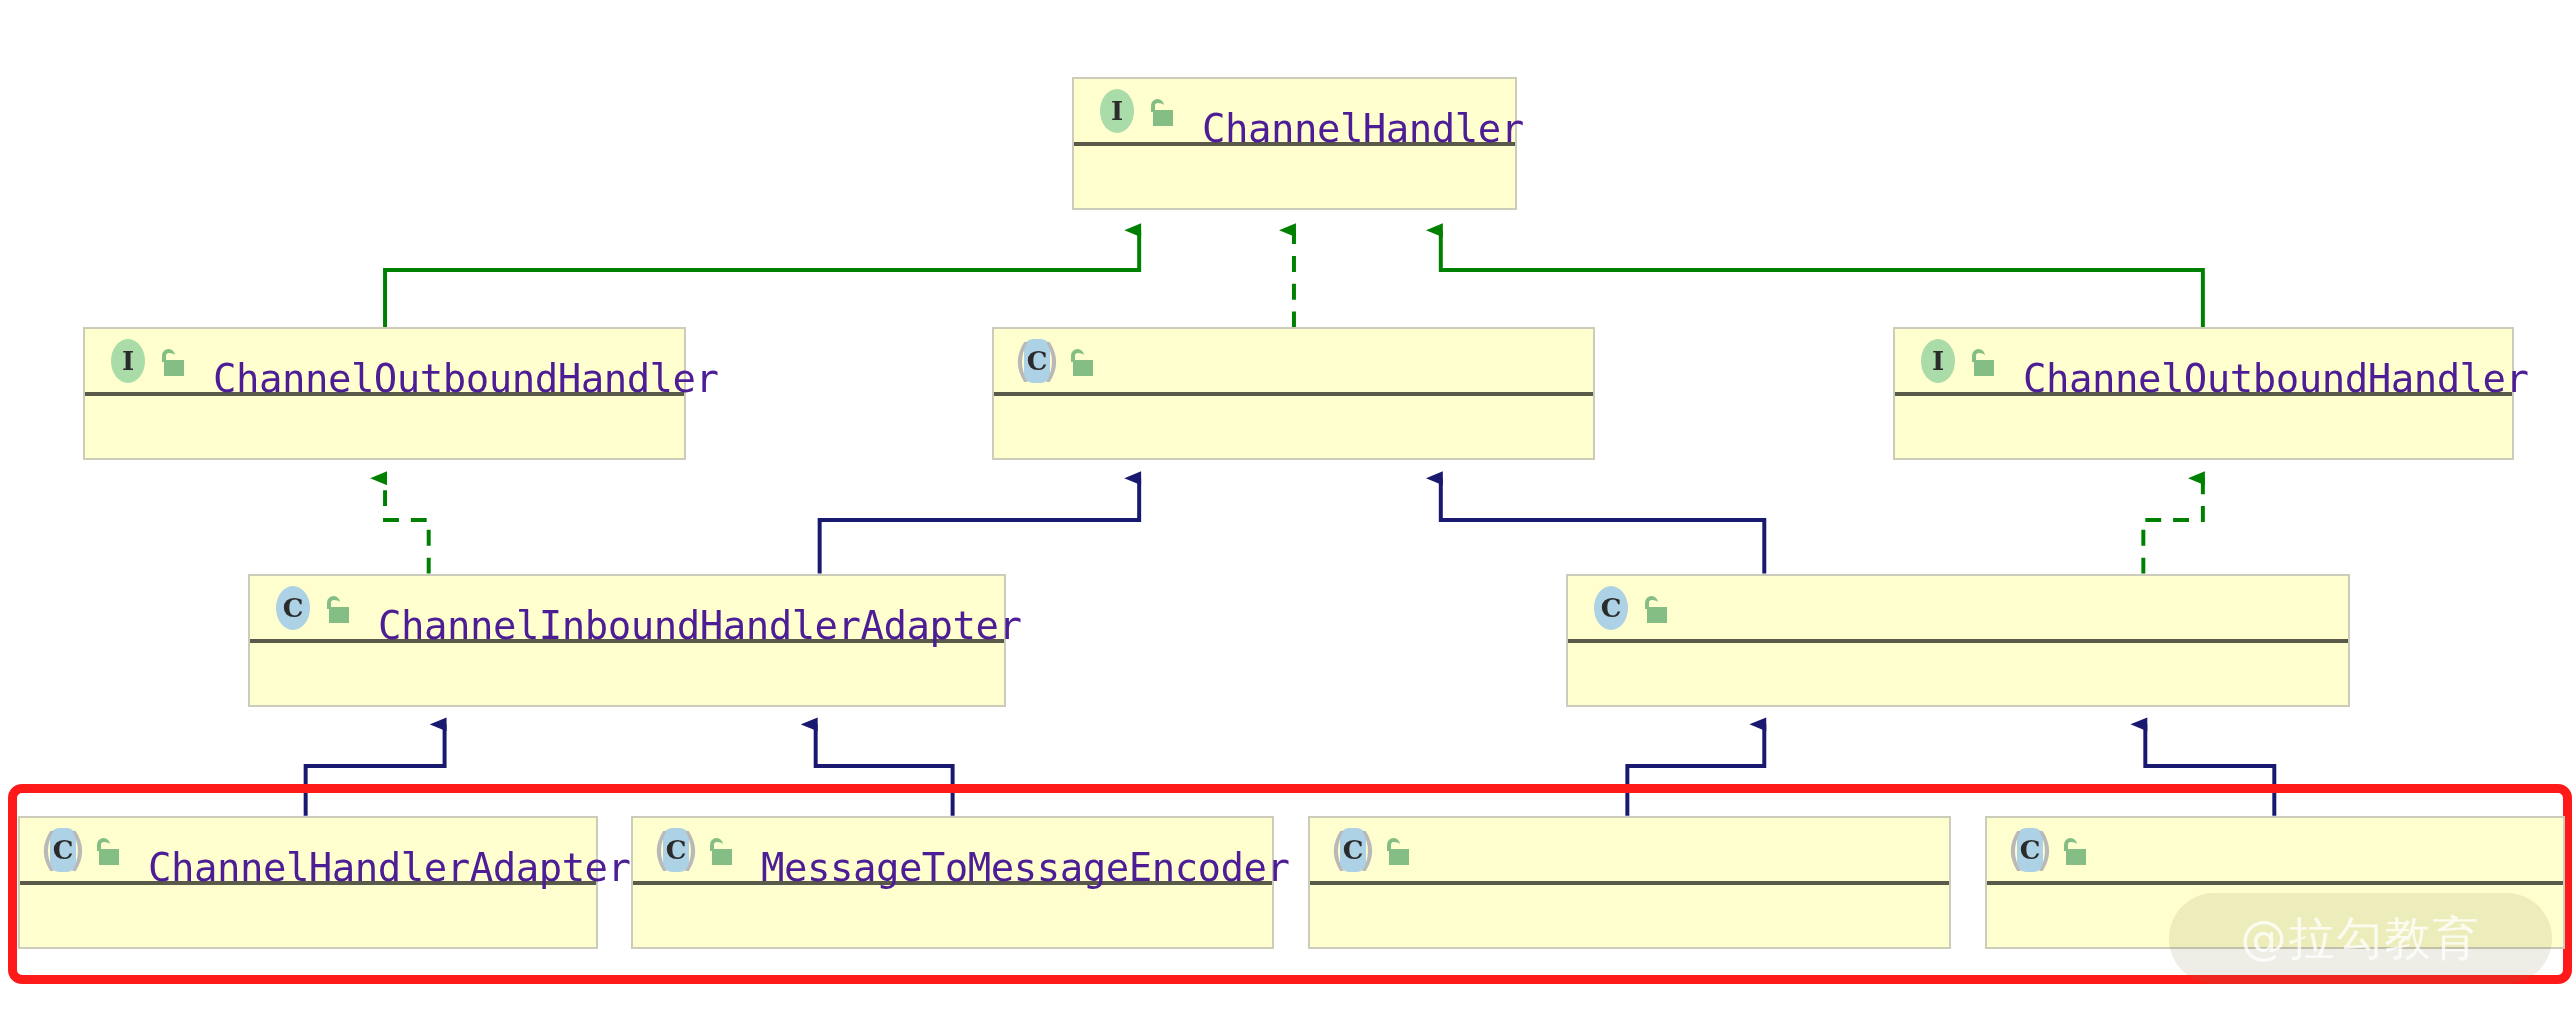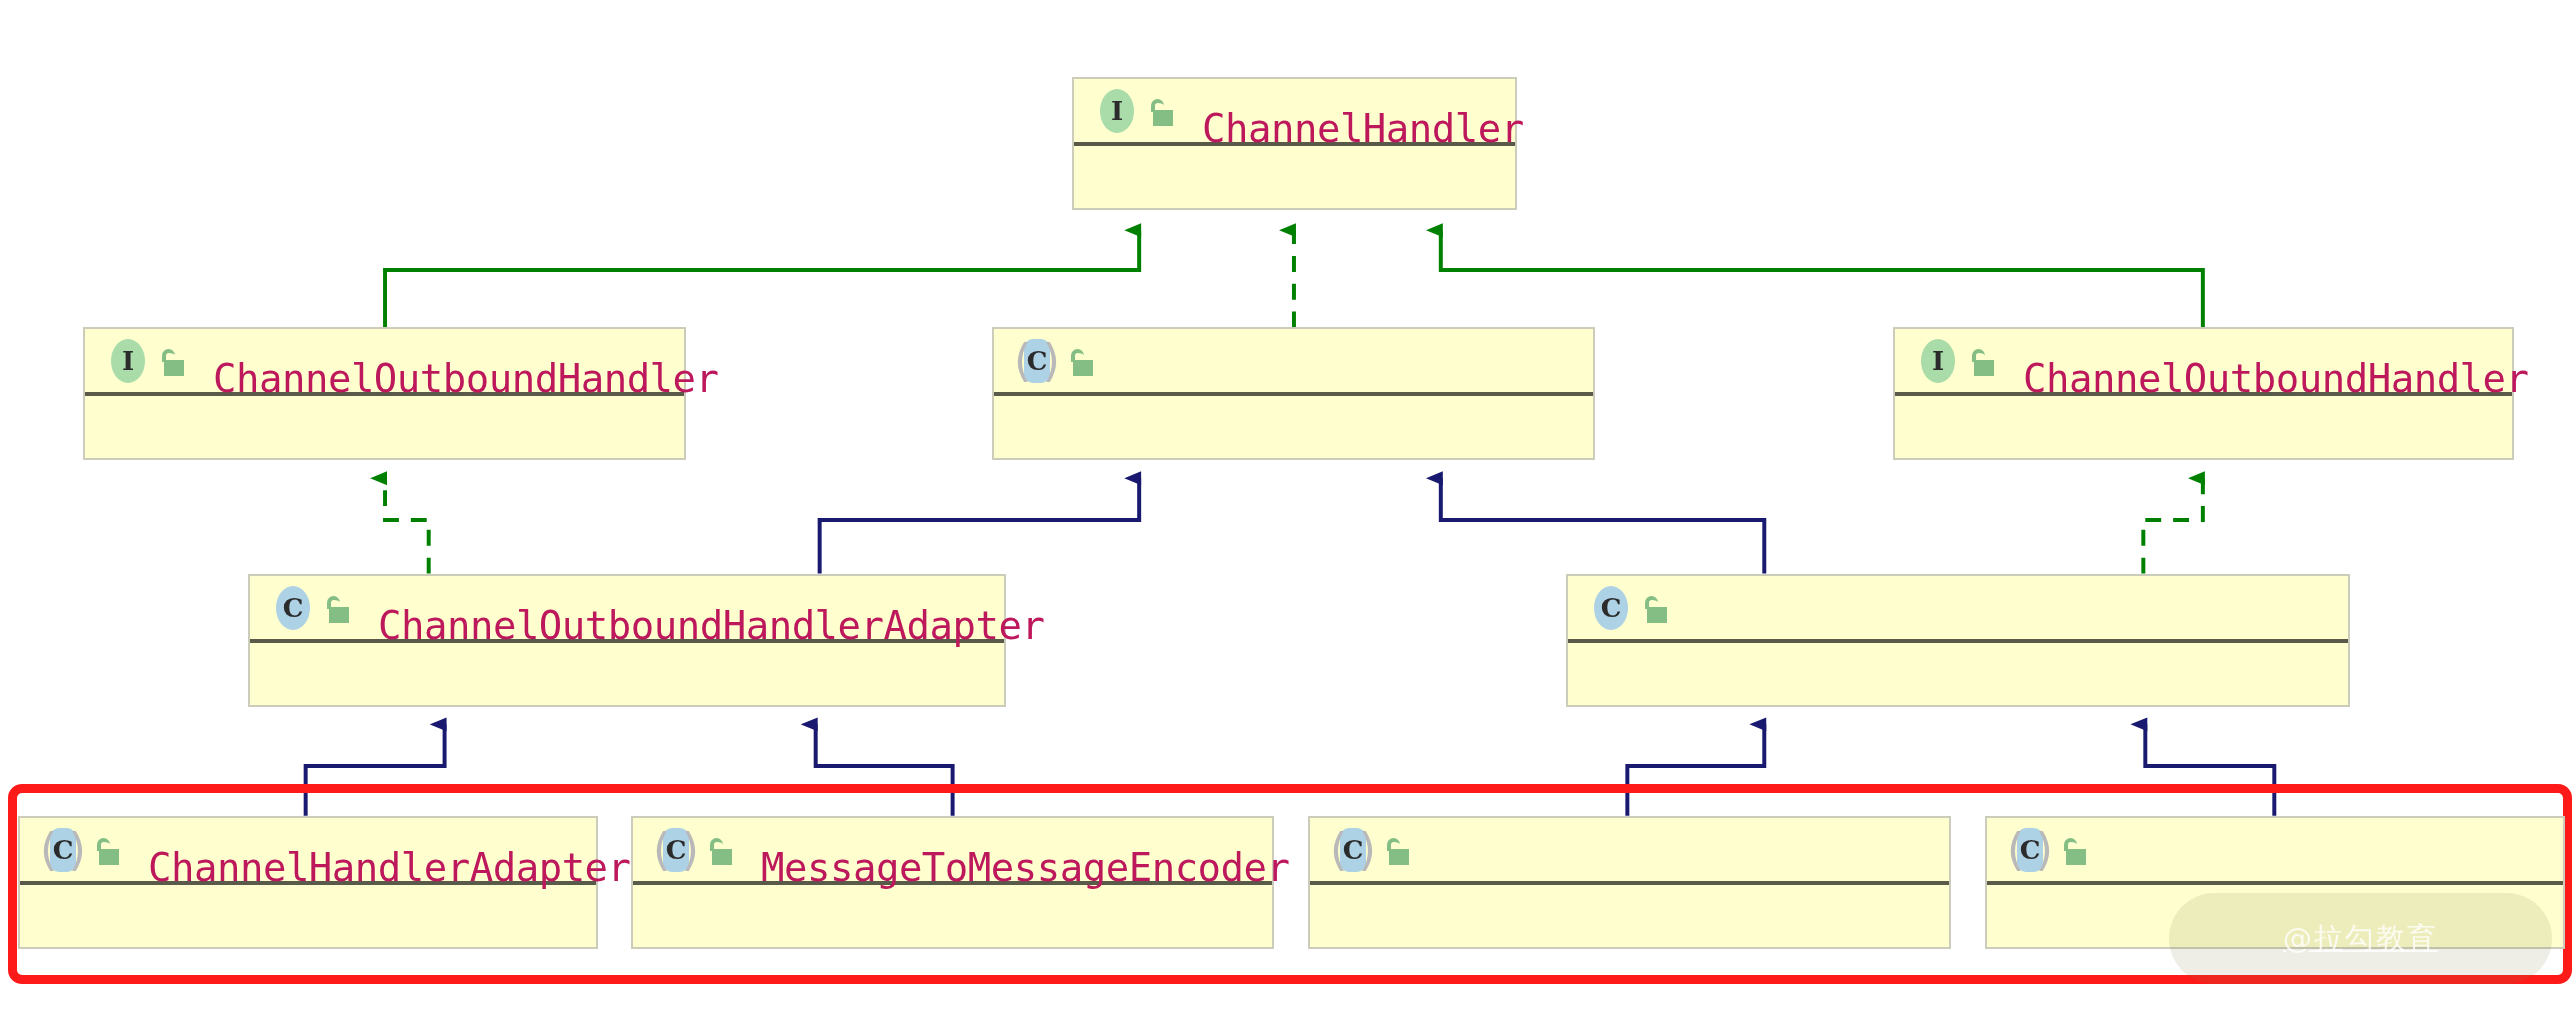--- a/index.html
+++ b/index.html
@@ -31,21 +31,21 @@
     padding-left: 20px;
     border-bottom: 4px solid #5A5A4A;
     box-sizing: border-box;
   }
   .uml-body {
     height: 65px;
   }
   .uml-name {
     font-family: "DejaVu Sans Mono", monospace;
     font-size: 39px;
-    color: #be185d;
+    color: #4c1d95;
     white-space: nowrap;
     letter-spacing: -0.5px;
     margin-top: 36px;
   }
   
   .badge {
     position: relative;
     width: 46px;
     height: 46px;
     flex: 0 0 46px;
@@ -133,25 +133,24 @@
   }
   
   #watermark {
     position: absolute;
     display: flex;
     align-items: center;
     justify-content: center;
     border-radius: 60px;
     background: rgba(120,120,70,0.13);
     font-family: "DejaVu Sans", sans-serif;
-    font-size: 29px;
+    font-size: 46px;
     color: rgba(255,255,255,0.78);
     letter-spacing: 2px;
     white-space: nowrap;
-    text-decoration: underline;
   }
 </style>
 </head>
 <body>
 
 <div id="canvas">
 
   <svg id="wires" viewBox="0 0 2596 1034" xmlns="http://www.w3.org/2000/svg">
     <defs>
       <marker id="ar-green" markerWidth="18" markerHeight="18" refX="7" refY="15" orient="auto" markerUnits="userSpaceOnUse">
@@ -249,21 +248,21 @@
   <div class="uml-box" id="n-channel-inbound-handler-adapter" style="left: 248px; top: 574px; width: 758px; height: 133px;">
     <div class="uml-title">
       <span class="badge cls">
         <span class="disc"></span>
           <span class="glyph">C</span>
       </span>
       <span class="lock">
         <span class="shackle"></span>
           <span class="body"></span>
       </span>
-      <span class="uml-name">ChannelOutboundHandlerAdapter</span>
+      <span class="uml-name">ChannelInboundHandlerAdapter</span>
     </div>
     <div class="uml-body"></div>
   </div>
 
   <div class="uml-box" id="n-channel-outbound-handler-adapter" style="left: 1566px; top: 574px; width: 784px; height: 133px;">
     <div class="uml-title">
       <span class="badge cls">
         <span class="disc"></span>
           <span class="glyph">C</span>
       </span>

